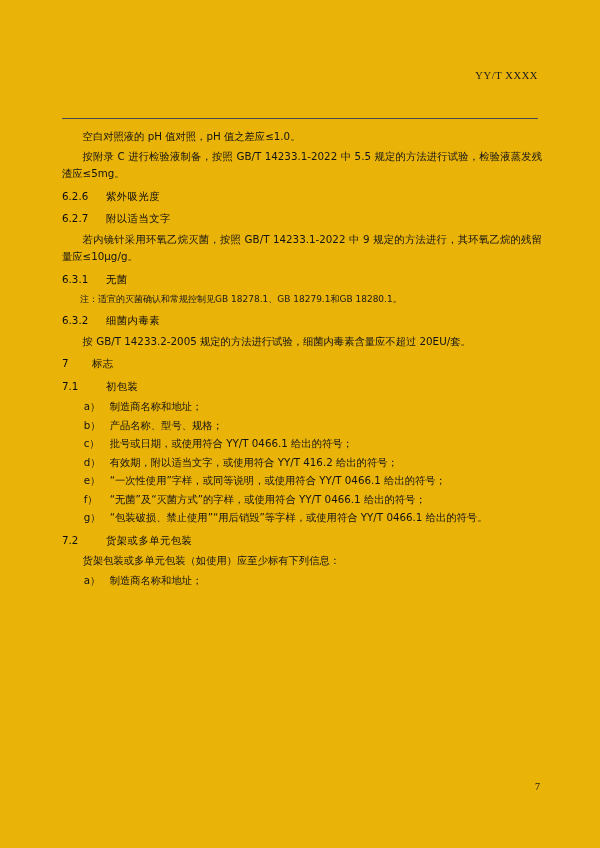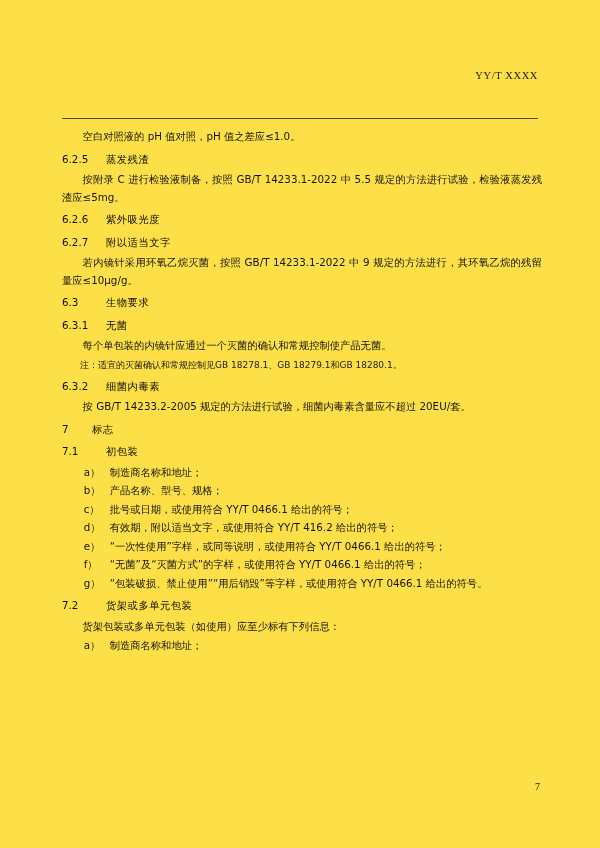--- a/index.html
+++ b/index.html
@@ -7,21 +7,21 @@
     padding: 0;
     background: #f2f2f2;
   }
   body {
     font-family: "DejaVu Sans", "Liberation Sans", sans-serif;
   }
   .page {
     position: relative;
     width: 600px;
     height: 848px;
-    background: #fde047;
+    background: #eab308;
     margin: 0 auto;
     overflow: hidden;
     box-sizing: border-box;
   }
   .header {
     position: absolute;
     top: 70px;
     left: 0;
     right: 62px;
     text-align: right;
@@ -110,43 +110,34 @@
 <div class="page">
 
   <div class="header">
     <span>YY/T XXXX</span>
   </div>
 
   <div class="hline"></div>
 
   <div class="content" id="doc-content">
       <p class="para body-text">空白对照液的 pH 值对照，pH 值之差应≤1.0。</p>
-      <div class="heading">
-        <span class="num wide">6.2.5</span>
-        <span class="txt">蒸发残渣</span>
-      </div>
       <p class="para body-text">按附录 C 进行检验液制备，按照 GB/T 14233.1-2022 中 5.5 规定的方法进行试验，检验液蒸发残渣应≤5mg。</p>
       <div class="heading">
         <span class="num wide">6.2.6</span>
         <span class="txt">紫外吸光度</span>
       </div>
       <div class="heading">
         <span class="num wide">6.2.7</span>
         <span class="txt">附以适当文字</span>
       </div>
       <p class="para body-text">若内镜针采用环氧乙烷灭菌，按照 GB/T 14233.1-2022 中 9 规定的方法进行，其环氧乙烷的残留量应≤10μg/g。</p>
       <div class="heading">
-        <span class="num wide">6.3</span>
-        <span class="txt">生物要求</span>
-      </div>
-      <div class="heading">
         <span class="num wide">6.3.1</span>
         <span class="txt">无菌</span>
       </div>
-      <p class="para body-text">每个单包装的内镜针应通过一个灭菌的确认和常规控制使产品无菌。</p>
       <p class="note">注：适宜的灭菌确认和常规控制见GB 18278.1、GB 18279.1和GB 18280.1。</p>
       <div class="heading">
         <span class="num wide">6.3.2</span>
         <span class="txt">细菌内毒素</span>
       </div>
       <p class="para body-text">按 GB/T 14233.2-2005 规定的方法进行试验，细菌内毒素含量应不超过 20EU/套。</p>
       <div class="heading">
         <span class="num short">7</span>
         <span class="txt">标志</span>
       </div>

